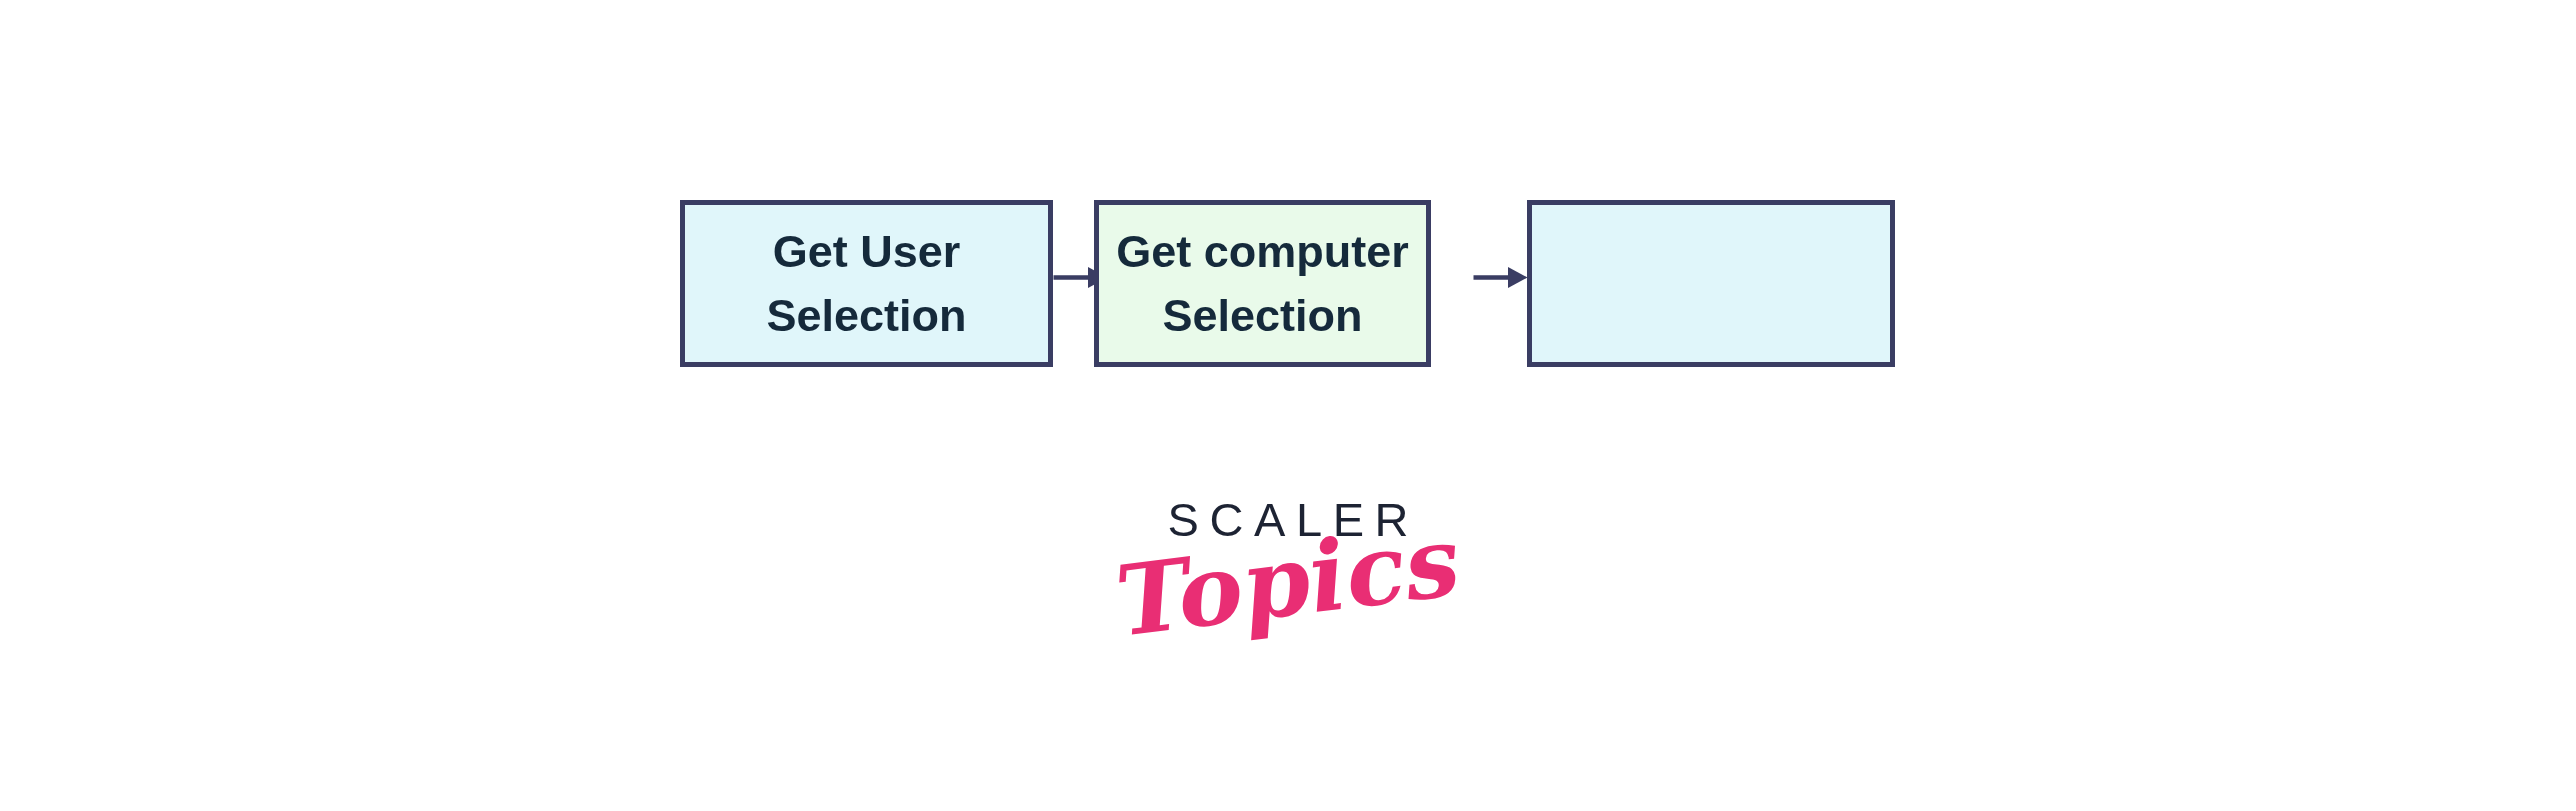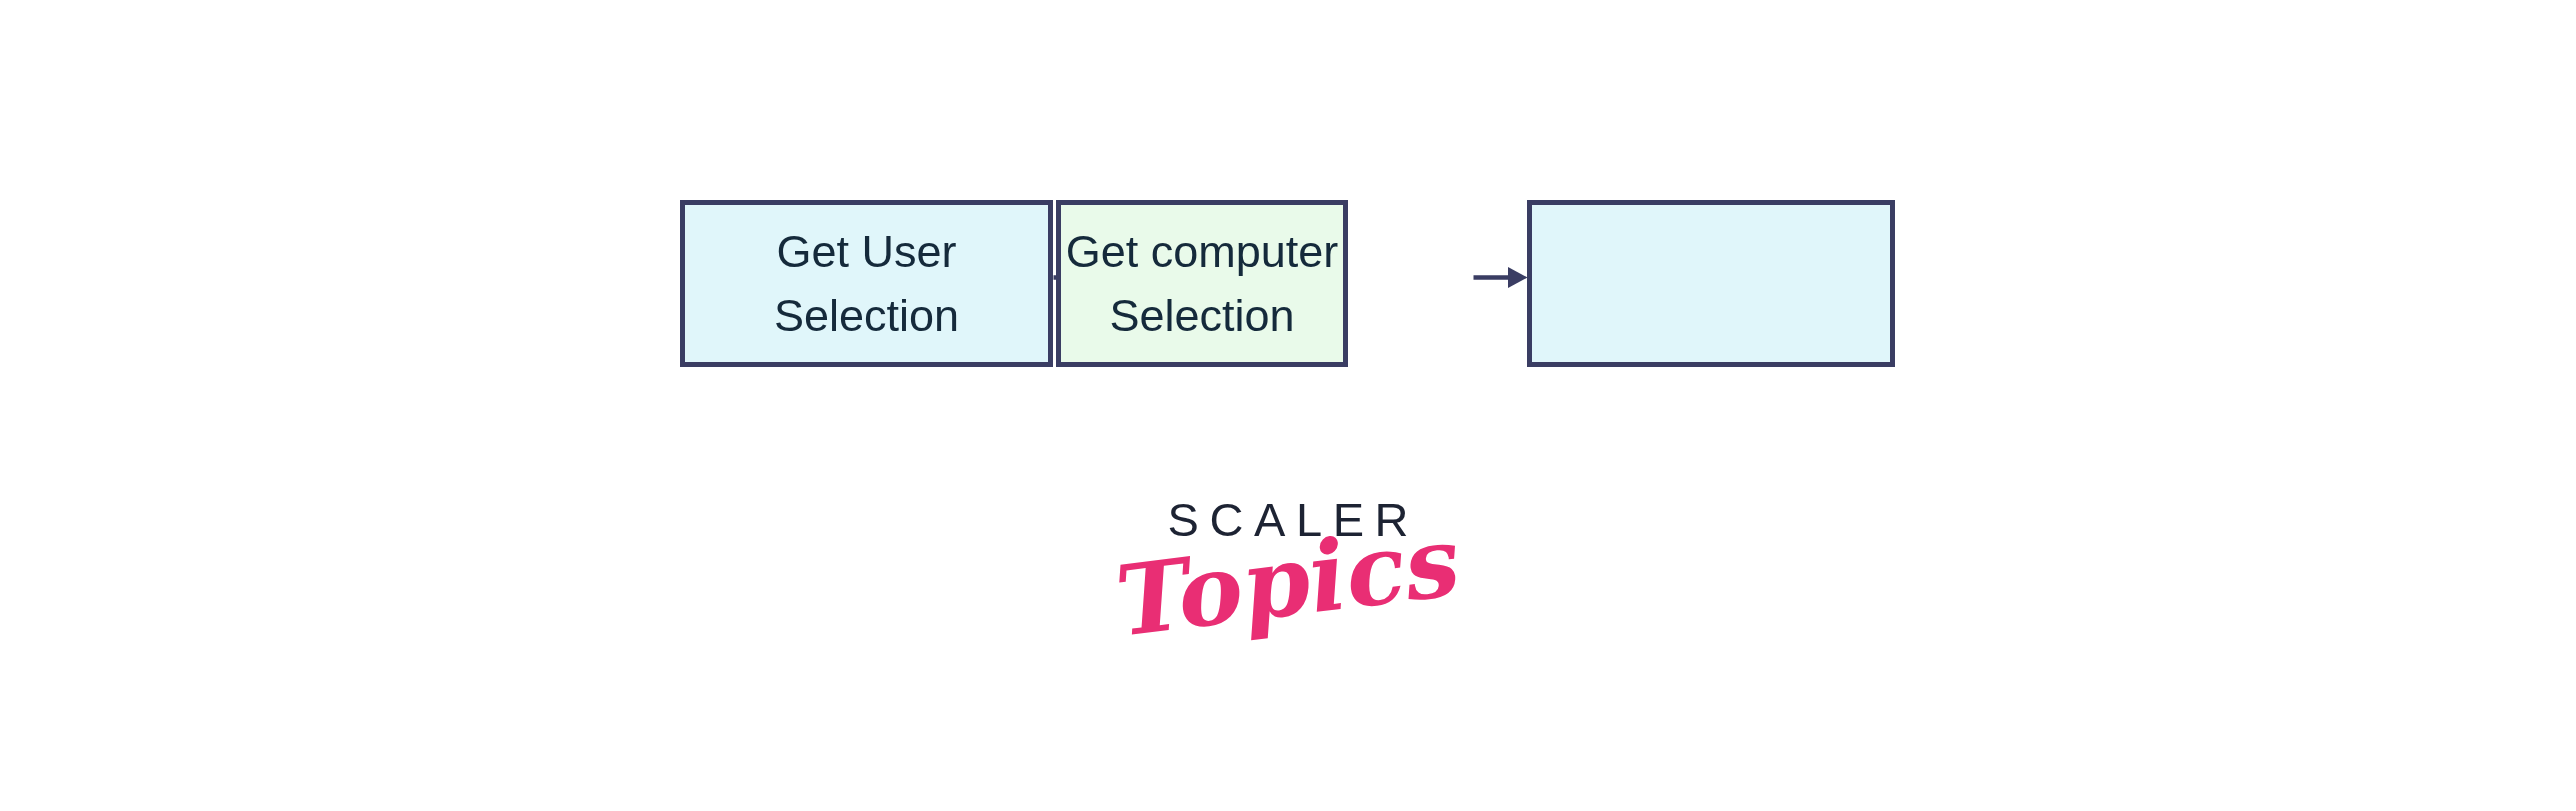--- a/index.html
+++ b/index.html
@@ -21,23 +21,24 @@
     height: 167px;
     box-sizing: border-box;
     border: 5.3px solid #3a3d63;
     display: flex;
     flex-direction: column;
     justify-content: center;
     text-align: center;
     font-size: 45px;
     line-height: 64px;
     color: #152a3b;
+    font-weight: bold;
   }
   .node-0 { left: 680px;  width: 373px; background: #e0f6fa; }
-  .node-1 { left: 1056px; width: 292px; background: #e9faea; }
+  .node-1 { left: 1094px; width: 337px; background: #e9faea; }
   .node-2 { left: 1527px; width: 368px; background: #e0f6fa; }
   .arrow {
     position: absolute;
     top: 264px;
     width: 55px;
     height: 27px;
     color: #3a3d63;
   }
   .arrow-0 { left: 1053px; }
   .arrow-1 { left: 1473px; }

